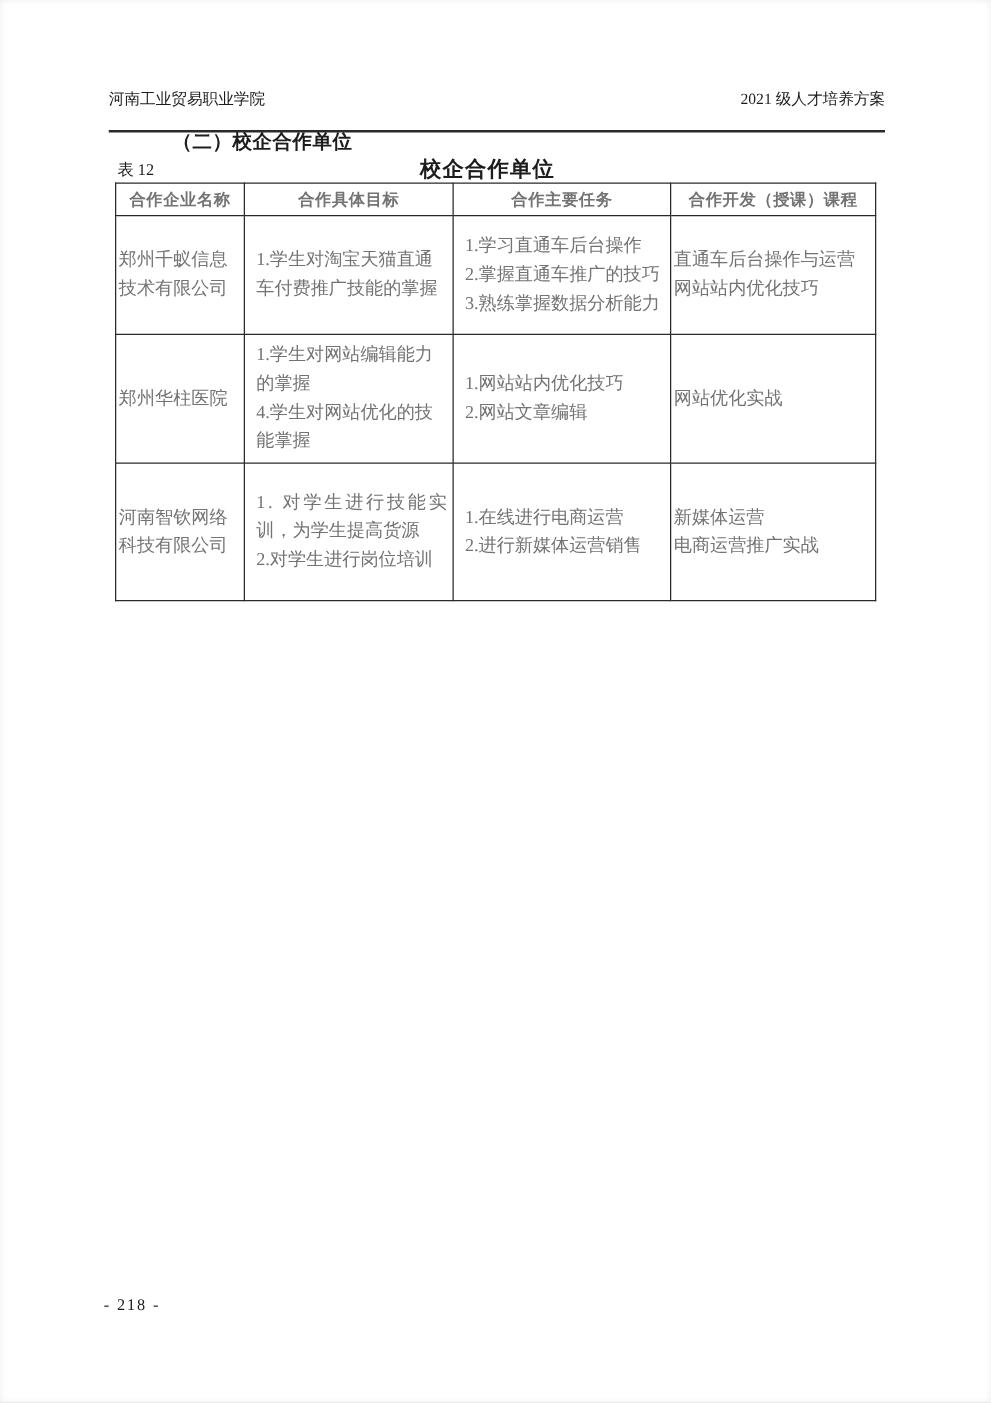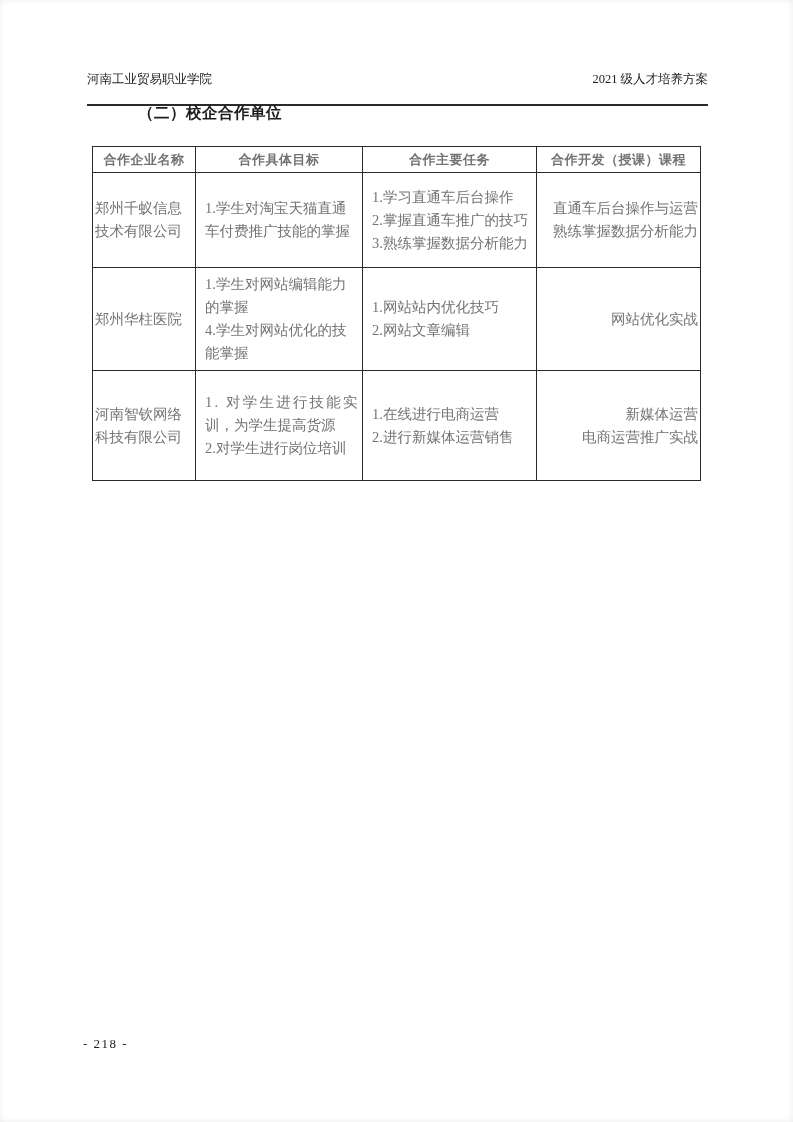--- a/index.html
+++ b/index.html
@@ -75,21 +75,21 @@
     font-weight: bold;
     text-align: center;
     height: 26px;
     letter-spacing: 0.5px;
   }
   tr.r1 { height: 95px; }
   tr.r2 { height: 103px; }
   tr.r3 { height: 110px; margin-top: 12px; }
   td.c1 { text-align: left; padding: 0 2px; font-family: Liberation Serif, serif; }
   td.c2, td.c3 { text-align: left; padding-left: 9px; padding-right: 3px; }
-  td.c4 { text-align: right; padding: 4px 2px; }
+  td.c4 { text-align: left; padding: 4px 2px; }
   .ln { line-height: 23px; white-space: nowrap; }
   .spread { letter-spacing: 2.2px; }
   .page-number {
     position: absolute;
     left: 83px;
     top: 1036px;
     font-size: 13px;
     letter-spacing: 1.5px;
   }
 </style>
@@ -98,20 +98,24 @@
 
 <div class="page">
 
   <div class="running-head">
     <span>河南工业贸易职业学院</span>
     <span>2021 级人才培养方案</span>
   </div>
 
   <div class="section-heading">（二）校企合作单位</div>
 
+  <div class="caption-row">
+    <span class="table-label">表 12</span>
+    <div class="table-caption">校企合作单位</div>
+  </div>
 
   <table class="coop">
     <colgroup>
       <col style="width:103px">
       <col style="width:167px">
       <col style="width:174px">
       <col style="width:164px">
     </colgroup>
     <thead>
       <tr>
@@ -131,21 +135,21 @@
           <div class="ln">1.学生对淘宝天猫直通</div>
           <div class="ln">车付费推广技能的掌握</div>
         </td>
         <td class="c3">
           <div class="ln">1.学习直通车后台操作</div>
           <div class="ln">2.掌握直通车推广的技巧</div>
           <div class="ln">3.熟练掌握数据分析能力</div>
         </td>
         <td class="c4">
           <div class="ln">直通车后台操作与运营</div>
-          <div class="ln">熟练掌握数据分析能力</div>
+          <div class="ln">网站站内优化技巧</div>
         </td>
       </tr>
       <tr class="r2">
         <td class="c1">
           <div class="ln">郑州华柱医院</div>
         </td>
         <td class="c2">
           <div class="ln">1.学生对网站编辑能力</div>
           <div class="ln">的掌握</div>
           <div class="ln">4.学生对网站优化的技</div>

